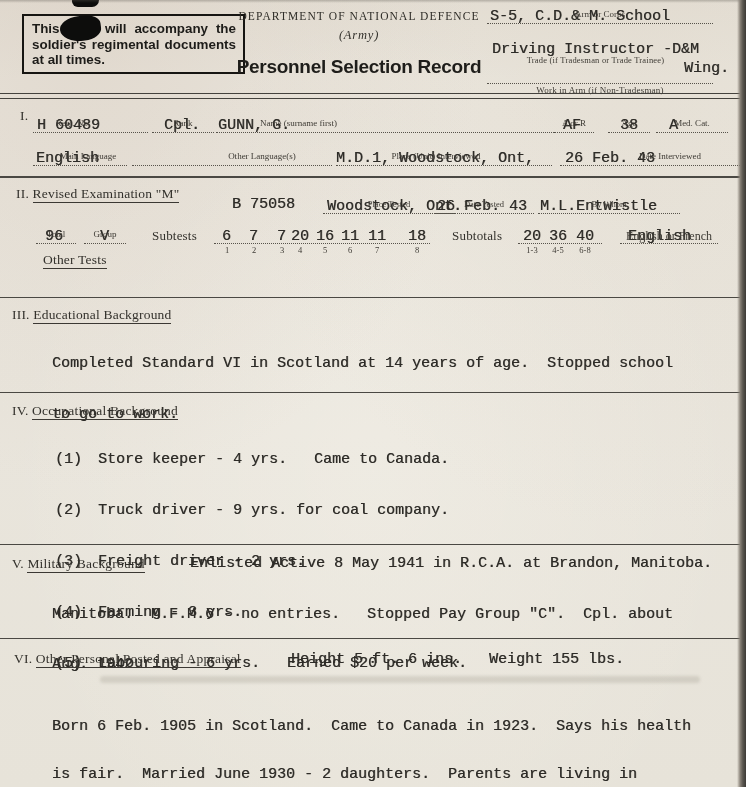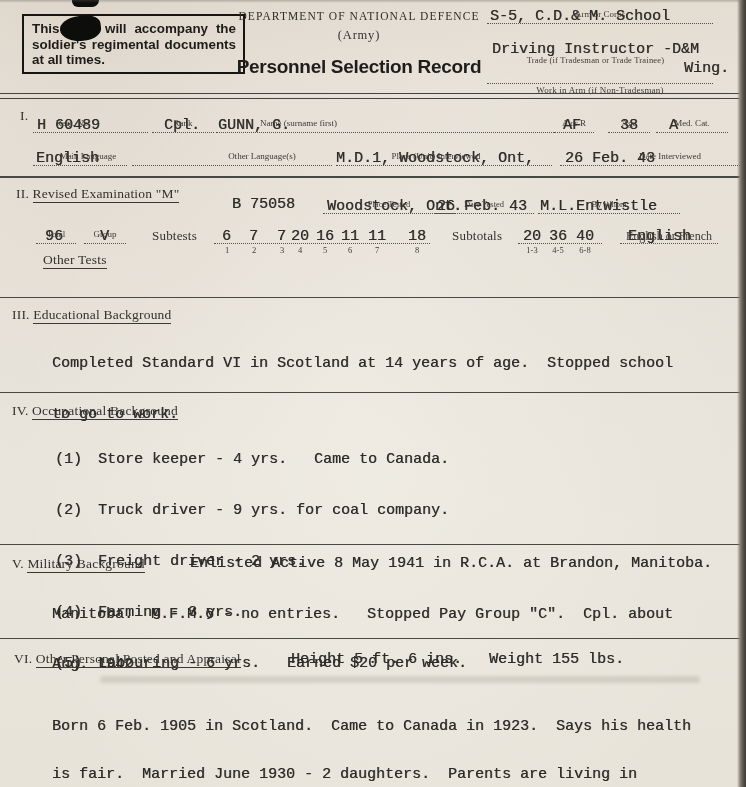--- a/index.html
+++ b/index.html
@@ -44,21 +44,21 @@
 </head>
 <body>
 
 <div class="paper">
 
   <div class="notice">This form will accompany the soldier's regimental documents at all times.</div>
   <div class="blot" style="left:72px;top:0;width:27px;height:7px;border-radius:0 0 12px 10px;"></div>
   <div class="blot" style="left:60px;top:16px;width:41px;height:25px;border-radius:55% 45% 50% 62%;transform:rotate(-7deg);"></div>
 
   <div style="position:absolute;left:230px;top:10px;width:258px;text-align:center;font-size:11.5px;letter-spacing:1.1px;color:#2f2d28;">DEPARTMENT OF NATIONAL DEFENCE</div>
-  <div style="position:absolute;left:230px;top:28px;width:258px;text-align:center;font-size:12.5px;letter-spacing:.8px;">(Army)</div>
+  <div style="position:absolute;left:230px;top:28px;width:258px;text-align:center;font-size:12.5px;letter-spacing:.8px;font-style:italic;">(Army)</div>
   <div style="position:absolute;left:228px;top:56px;width:262px;text-align:center;font-family:'Liberation Sans',sans-serif;font-weight:bold;font-size:19px;letter-spacing:-.3px;color:#1e1d1a;">Personnel Selection Record</div>
 
   <div class="fld" style="left:487px;top:6px;width:226px;">
     <span class="v" style="left:3px;text-align:center;">S-5, C.D.&amp; M. School</span>
     <span class="c">Arm or Corps</span>
   </div>
   <div class="t" style="left:492px;top:42px;">Driving Instructor -D&amp;M</div>
   <div class="cap" style="position:absolute;left:498px;top:55px;width:195px;text-align:center;font-size:8.5px;">Trade (if Tradesman or Trade Trainee)</div>
   <div class="t" style="left:684px;top:61px;">Wing.</div>
   <div style="position:absolute;left:487px;top:74px;width:226px;height:9px;border-bottom:1.3px dotted #57534b;"></div>

